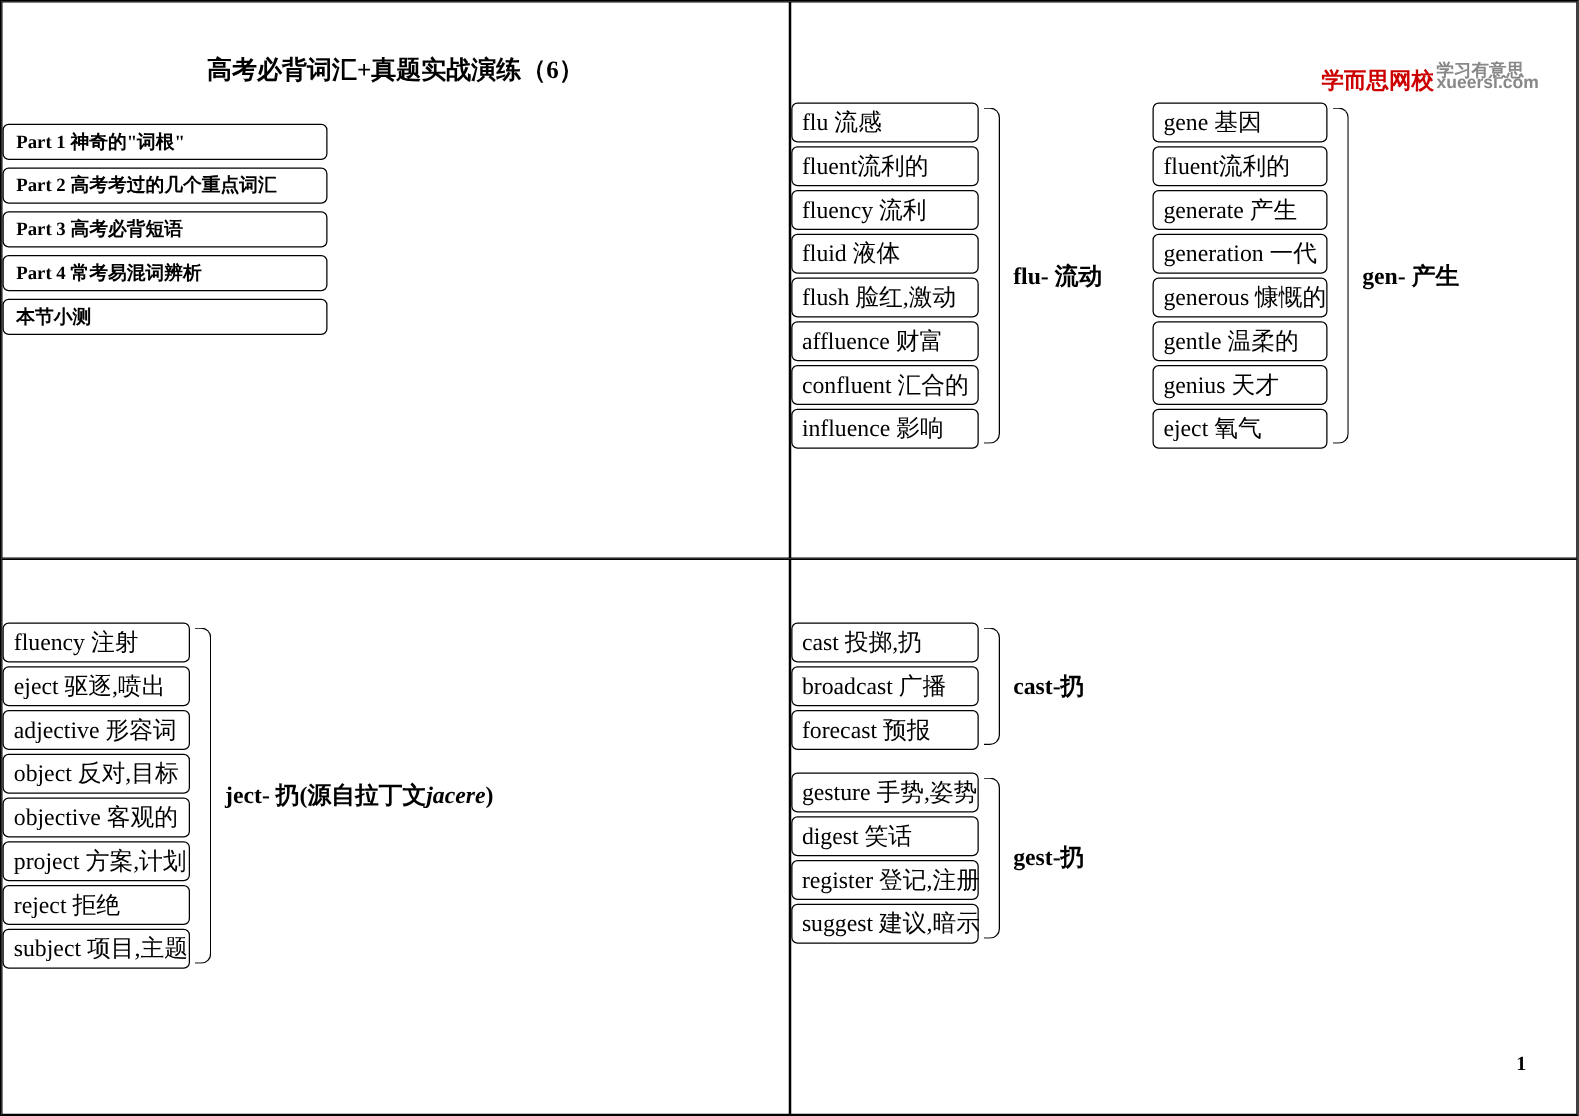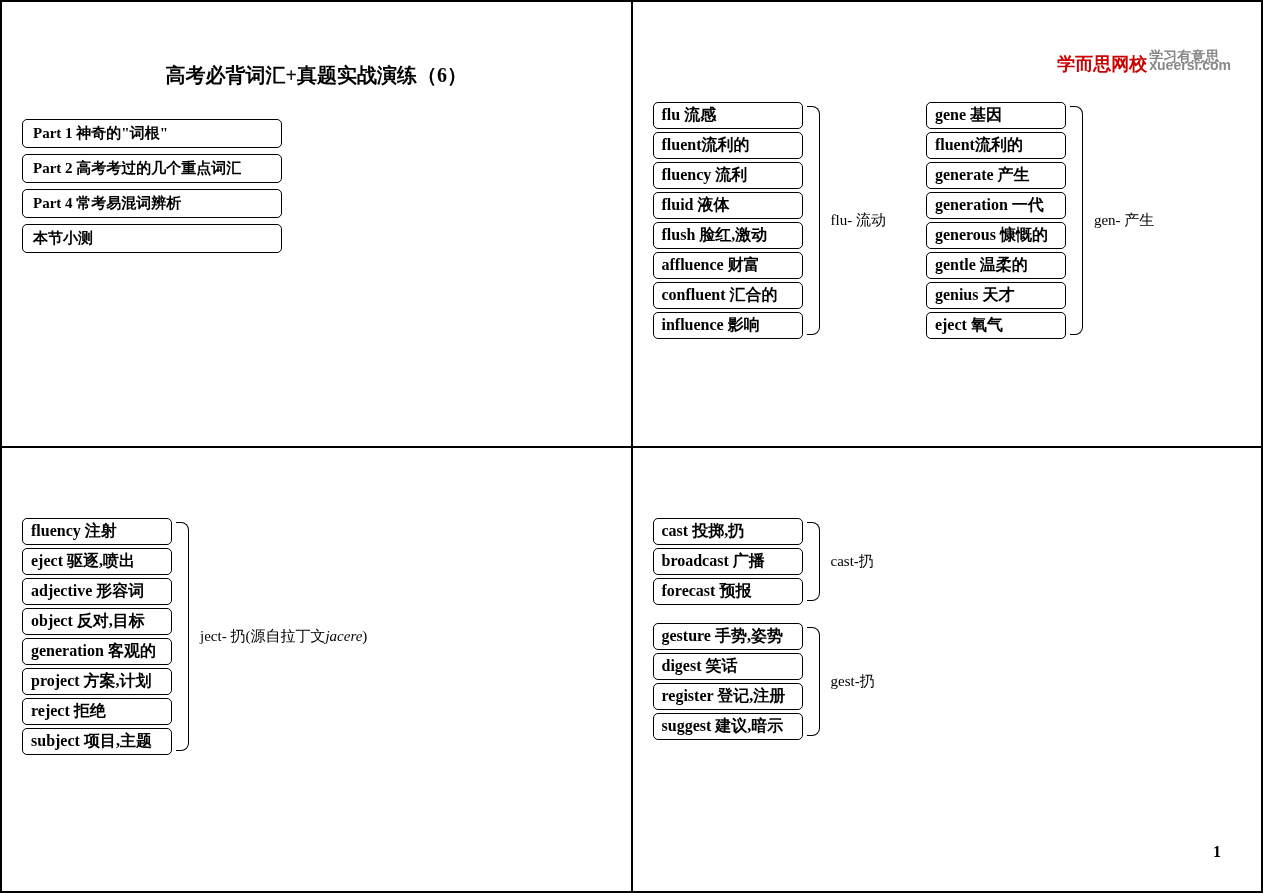--- a/index.html
+++ b/index.html
@@ -15,21 +15,20 @@
     height: 893px;
     border: 1px solid #000;
     position: relative;
     display: grid;
     grid-template-columns: 1fr 1fr;
     grid-template-rows: 1fr 1fr;
   }
   .quad {
     border: 1px solid #000;
     position: relative;
-    padding: 20px;
   }
   .title {
     font-weight: bold;
     font-size: 20px;
     text-align: center;
     margin-top: 40px;
     margin-bottom: 30px;
   }
   .toc-item {
     border: 1px solid #000;
@@ -65,22 +64,22 @@
   }
   .word-list {
     display: flex;
     flex-direction: column;
     gap: 3px;
   }
   .word {
     border: 1px solid #000;
     border-radius: 5px;
     padding: 2px 8px;
-    font-size: 16px;
-    font-weight: bold;
+    font-size: 19px;
+    font-weight: normal;
     white-space: nowrap;
   }
   .bracket {
     position: relative;
     width: 20px;
     align-self: stretch;
     margin-left: 4px;
   }
   .bracket::before {
     content: "";
@@ -89,22 +88,22 @@
     top: 4px;
     bottom: 4px;
     width: 12px;
     border-top: 1.5px solid #000;
     border-bottom: 1.5px solid #000;
     border-right: 1.5px solid #000;
     border-top-right-radius: 8px;
     border-bottom-right-radius: 8px;
   }
   .root-label {
-    font-weight: normal;
-    font-size: 15px;
+    font-weight: bold;
+    font-size: 19px;
     white-space: nowrap;
     margin-left: 4px;
   }
   .root-label .en { font-family: "Times New Roman", serif; }
   .root-label .it { font-style: italic; }
   .q2-inner {
     display: flex;
     gap: 40px;
     margin-top: 80px;
   }
@@ -127,20 +126,21 @@
 </head>
 <body>
 
 <div class="page">
 
   <div class="quad">
     <div class="title">高考必背词汇+真题实战演练（6）</div>
     <div>
       <div class="toc-item">Part 1 神奇的"词根"</div>
       <div class="toc-item">Part 2 高考考过的几个重点词汇</div>
+      <div class="toc-item">Part 3 高考必背短语</div>
       <div class="toc-item">Part 4 常考易混词辨析</div>
       <div class="toc-item">本节小测</div>
     </div>
   </div>
 
   <div class="quad">
     <div class="logo">
       <span>学而思网校</span><span class="sub"><span>学习有意思</span><br><span>xueersi.com</span></span>
     </div>
     <div class="q2-inner">
@@ -178,21 +178,21 @@
   </div>
 
   <div class="quad">
     <div class="q3-inner">
       <div class="group col-ject">
         <div class="word-list">
           <div class="word">fluency 注射</div>
           <div class="word">eject 驱逐,喷出</div>
           <div class="word">adjective 形容词</div>
           <div class="word">object 反对,目标</div>
-          <div class="word">generation 客观的</div>
+          <div class="word">objective 客观的</div>
           <div class="word">project 方案,计划</div>
           <div class="word">reject 拒绝</div>
           <div class="word">subject 项目,主题</div>
         </div>
         <div class="bracket"></div>
         <div class="root-label">
           <span class="en">ject- 扔</span><span>(源自拉丁文</span><span class="en it">jacere</span><span>)</span>
         </div>
       </div>
     </div>

